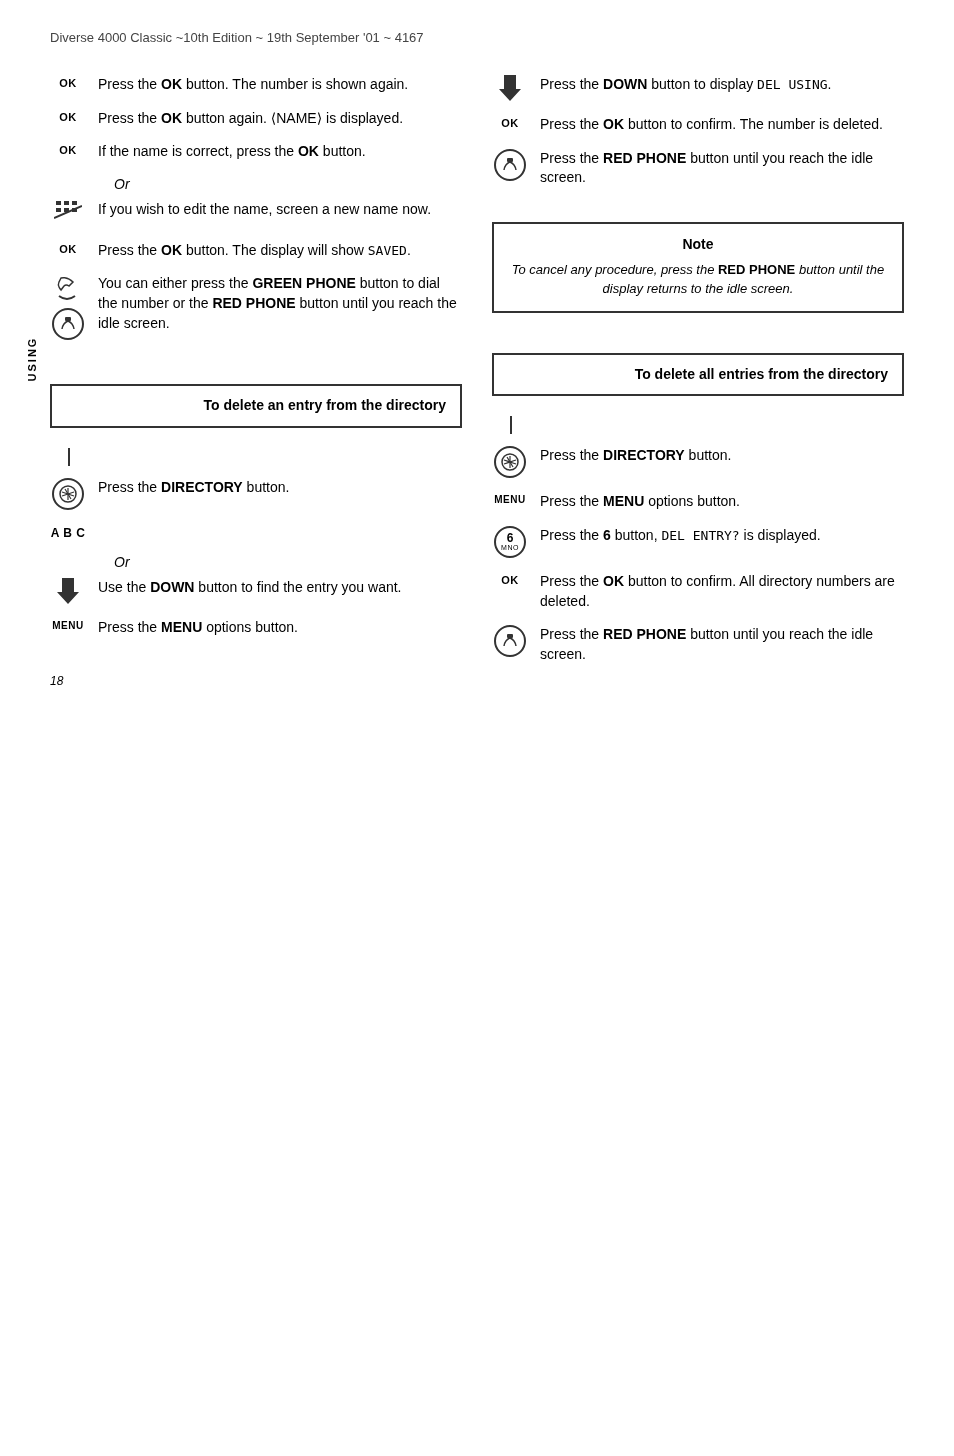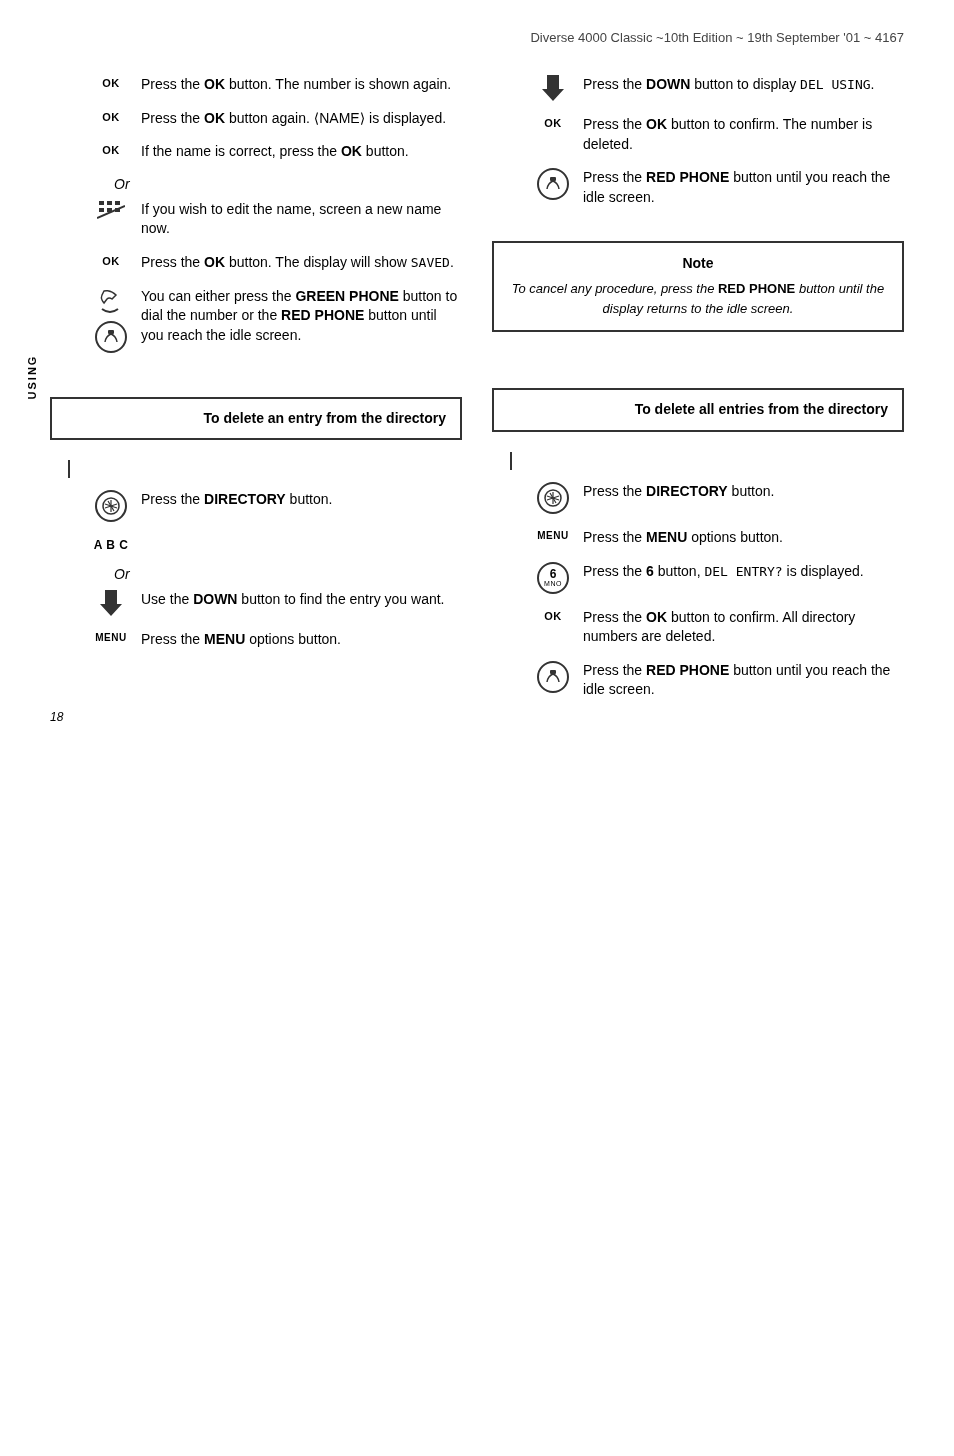--- a/index.html
+++ b/index.html
@@ -10,42 +10,41 @@
       width: 954px;
       min-height: 1456px;
       position: relative;
       color: #000;
     }
     .page-container {
       padding: 30px 50px 40px 50px;
       position: relative;
     }
     .header {
-      text-align: right;
+      text-align: left;
       font-size: 13px;
       color: #444;
       margin-bottom: 30px;
     }
     .main-content {
       display: flex;
       gap: 30px;
     }
     .left-column {
       flex: 1;
     }
     .right-column {
       flex: 1;
     }
     
     .instruction-row {
       display: flex;
       align-items: flex-start;
       margin-bottom: 14px;
       gap: 12px;
-      margin-left: 43px;
     }
     .key-label {
       font-size: 11px;
       font-weight: bold;
       letter-spacing: 0.5px;
       min-width: 36px;
       text-align: center;
       padding-top: 2px;
       flex-shrink: 0;
     }
@@ -126,21 +125,21 @@
     .section-box-title {
       font-weight: bold;
       font-size: 14px;
       line-height: 1.4;
       text-align: right;
     }
     
     .note-box {
       border: 2px solid #333;
       padding: 12px 14px;
-      margin-bottom: 36px;
+      margin-bottom: 20px;
     }
     .note-title {
       font-weight: bold;
       text-align: center;
       font-size: 14px;
       margin-bottom: 8px;
     }
     .note-text {
       font-style: italic;
       font-size: 13px;

